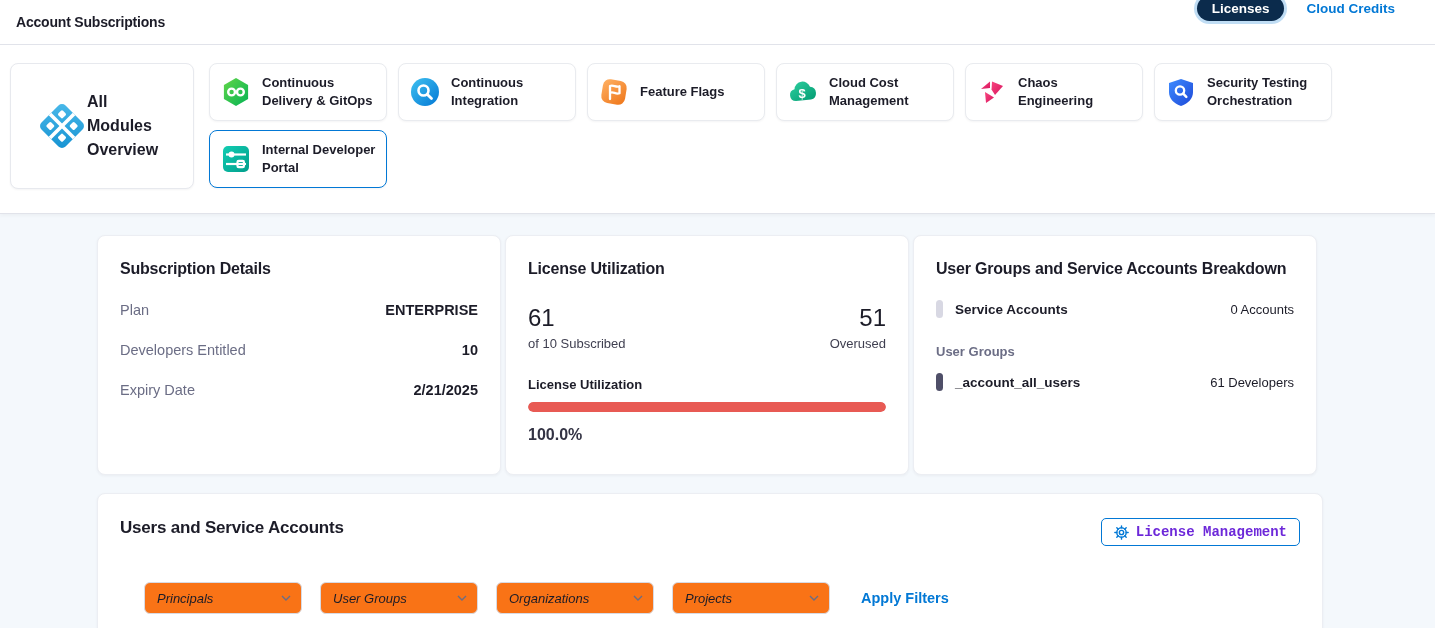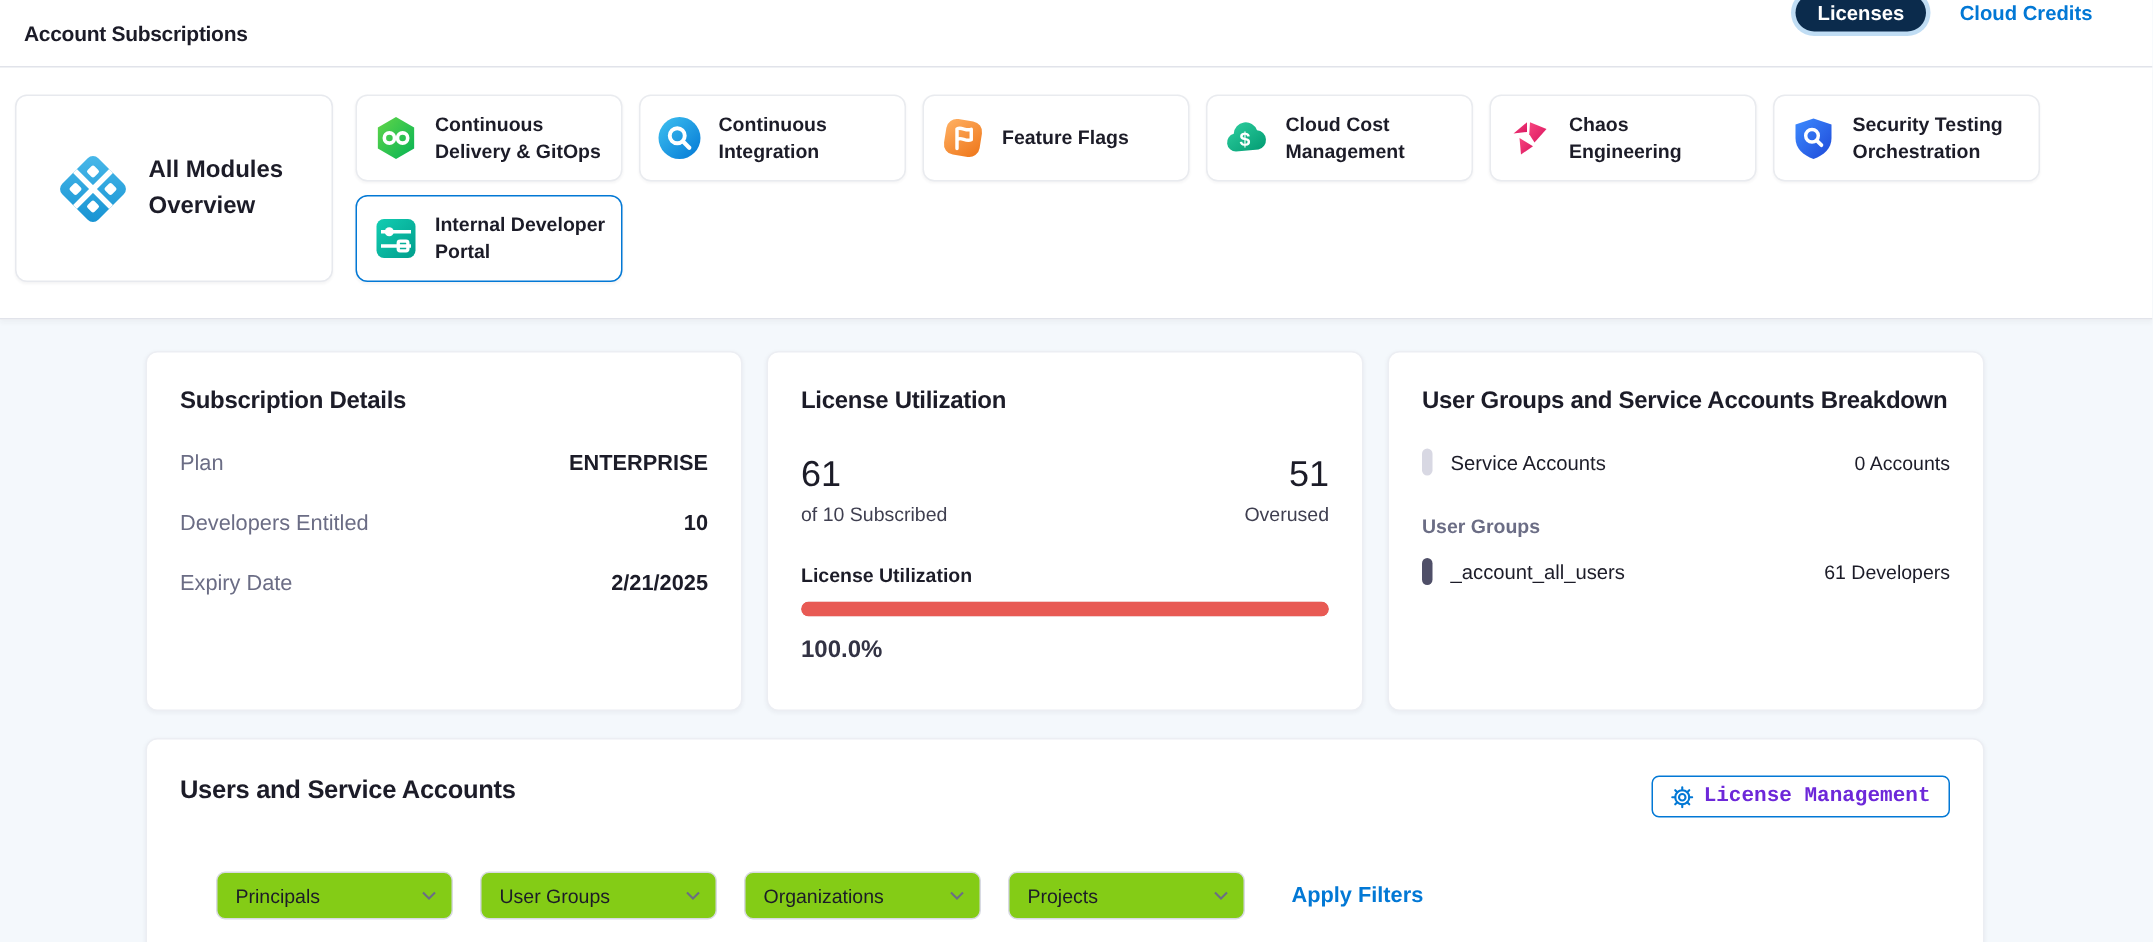--- a/index.html
+++ b/index.html
@@ -12,34 +12,34 @@
   .page-title { font-size:14px; font-weight:bold; letter-spacing:-0.2px; }
   .topbar-right { position:absolute; right:40px; top:-4px; display:flex; align-items:center; gap:22px; }
   .pill-tab { background:#0b2b4c; color:#fff; font-size:13.5px; font-weight:bold;
     padding:5px 15px; border-radius:14px; border:none; cursor:pointer;
     box-shadow:0 0 0 3px rgba(2,120,213,0.25); }
   .link-tab { color:#0278d5; font-size:13.5px; font-weight:bold; cursor:pointer; background:none; border:none; }
 
   
   .module-band { background:#fff; border-bottom:1px solid #e1e3ea; padding:18px 10px 24px 10px;
     display:flex; align-items:flex-start; box-shadow:0 2px 3px rgba(40,41,61,0.04); }
-  .overview-card { width:212px; min-height:125px; border:1px solid #e7e9ee; border-radius:8px;
+  .overview-card { width:184px; min-height:125px; border:1px solid #e7e9ee; border-radius:8px;
     background:#fff; box-shadow:0 1px 2px rgba(40,41,61,0.05); display:flex; align-items:center;
-    gap:12px; padding:26px; margin-right:15px; cursor:pointer; }
+    padding:26px; margin-right:15px; cursor:pointer; }
   .overview-label { font-size:16px; font-weight:bold; line-height:1.5; }
   .chips { display:flex; flex-wrap:wrap; gap:9px 11px; width:1140px; }
   .chip { width:178px; height:58px; border:1px solid #e9ebef; border-radius:8px; background:#fff;
     box-shadow:0 1px 2px rgba(40,41,61,0.05); display:flex; align-items:center; gap:10px;
     padding:0 10px; cursor:pointer; }
   .chip.selected { border:1.5px solid #0278d5; }
   .chip-label { font-size:13px; font-weight:bold; line-height:1.35; }
   .chip-icon { flex:0 0 auto; display:flex; }
 
   
-  .cards-row { display:flex; gap:16px; margin:21px 112px 0 97px; }
+  .cards-row { display:flex; gap:4px; margin:21px 112px 0 97px; }
   .card { background:#fff; border:1px solid #eceef3; border-radius:8px; width:404px; height:240px;
     box-shadow:0 1px 3px rgba(40,41,61,0.05); padding:24px 22px; }
   .card-title { font-size:16px; font-weight:bold; letter-spacing:-0.2px; }
 
   .kv-rows { margin-top:12px; }
   .kv-row { display:flex; justify-content:space-between; align-items:center; margin-top:24px; }
   .kv-label { font-size:14.5px; color:#6b6d85; }
   .kv-value { font-size:14.5px; font-weight:bold; color:#1c1c28; }
 
   .util-nums { display:flex; justify-content:space-between; margin-top:26px; }
@@ -48,38 +48,38 @@
   .util-right { text-align:right; }
   .util-bar-label { font-size:13px; font-weight:bold; margin-top:26px; }
   .util-track { margin-top:10px; height:10px; border-radius:6px; background:#f0f0f3; overflow:hidden; }
   .util-fill { height:100%; border-radius:6px; background:#e85a54; }
   .util-pct { font-size:16px; font-weight:bold; color:#333344; margin-top:14px; }
 
   .bd-row { display:flex; align-items:center; margin-top:22px; }
   .bd-marker { width:7px; height:18px; border-radius:4px; margin-right:12px; }
   .bd-marker.light { background:#d8d8e3; }
   .bd-marker.dark { background:#4f4f68; }
-  .bd-name { font-size:13.5px; color:#1c1c28; }
+  .bd-name { font-size:13.5px; color:#1c1c28;font-weight:bold; }
   .bd-val { margin-left:auto; font-size:13px; color:#1c1c28; }
   .bd-section { font-size:13px; font-weight:bold; color:#6b6d85; margin-top:26px; }
   .bd-row.tight { margin-top:14px; }
 
   
   .users-card { background:#fff; border:1px solid #eceef3; border-radius:8px;
     margin:18px 112px 0 97px; height:220px; box-shadow:0 1px 3px rgba(40,41,61,0.05);
     padding:24px 22px; position:relative; }
   .users-head { display:flex; justify-content:space-between; }
   .users-title { font-size:17px; font-weight:bold; letter-spacing:-0.2px; }
   .lm-btn { display:inline-flex; align-items:center; gap:7px; border:1px solid #0278d5; border-radius:5px;
     background:#fff; color:#6d28d9; font-size:14px; font-weight:bold; padding:5px 12px; cursor:pointer;
     font-family:Liberation Mono, monospace; }
   .filters-row { display:flex; align-items:center; margin-top:36px; margin-left:24px; gap:18px; }
-  .filter-select { width:158px; height:32px; border:1px solid #d8dae3; border-radius:6px; background:#84cc16;
+  .filter-select { width:158px; height:32px; border:1px solid #d8dae3; border-radius:6px; background:#f97316;
     display:flex; align-items:center; justify-content:space-between; padding:0 10px 0 12px;
-    font-size:13px; color:#1c1c28; cursor:pointer; }
+    font-size:13px; color:#1c1c28; cursor:pointer;font-style:italic; }
   .apply-link { color:#0278d5; font-size:14.5px; font-weight:bold; margin-left:13px; cursor:pointer;
     background:none; border:none; font-family:"Liberation Sans", sans-serif; }
 </style>
 </head>
 <body>
 
 <div class="topbar">
   <div class="page-title">Account Subscriptions</div>
   <div class="topbar-right">
     <button class="pill-tab">Licenses</button>

